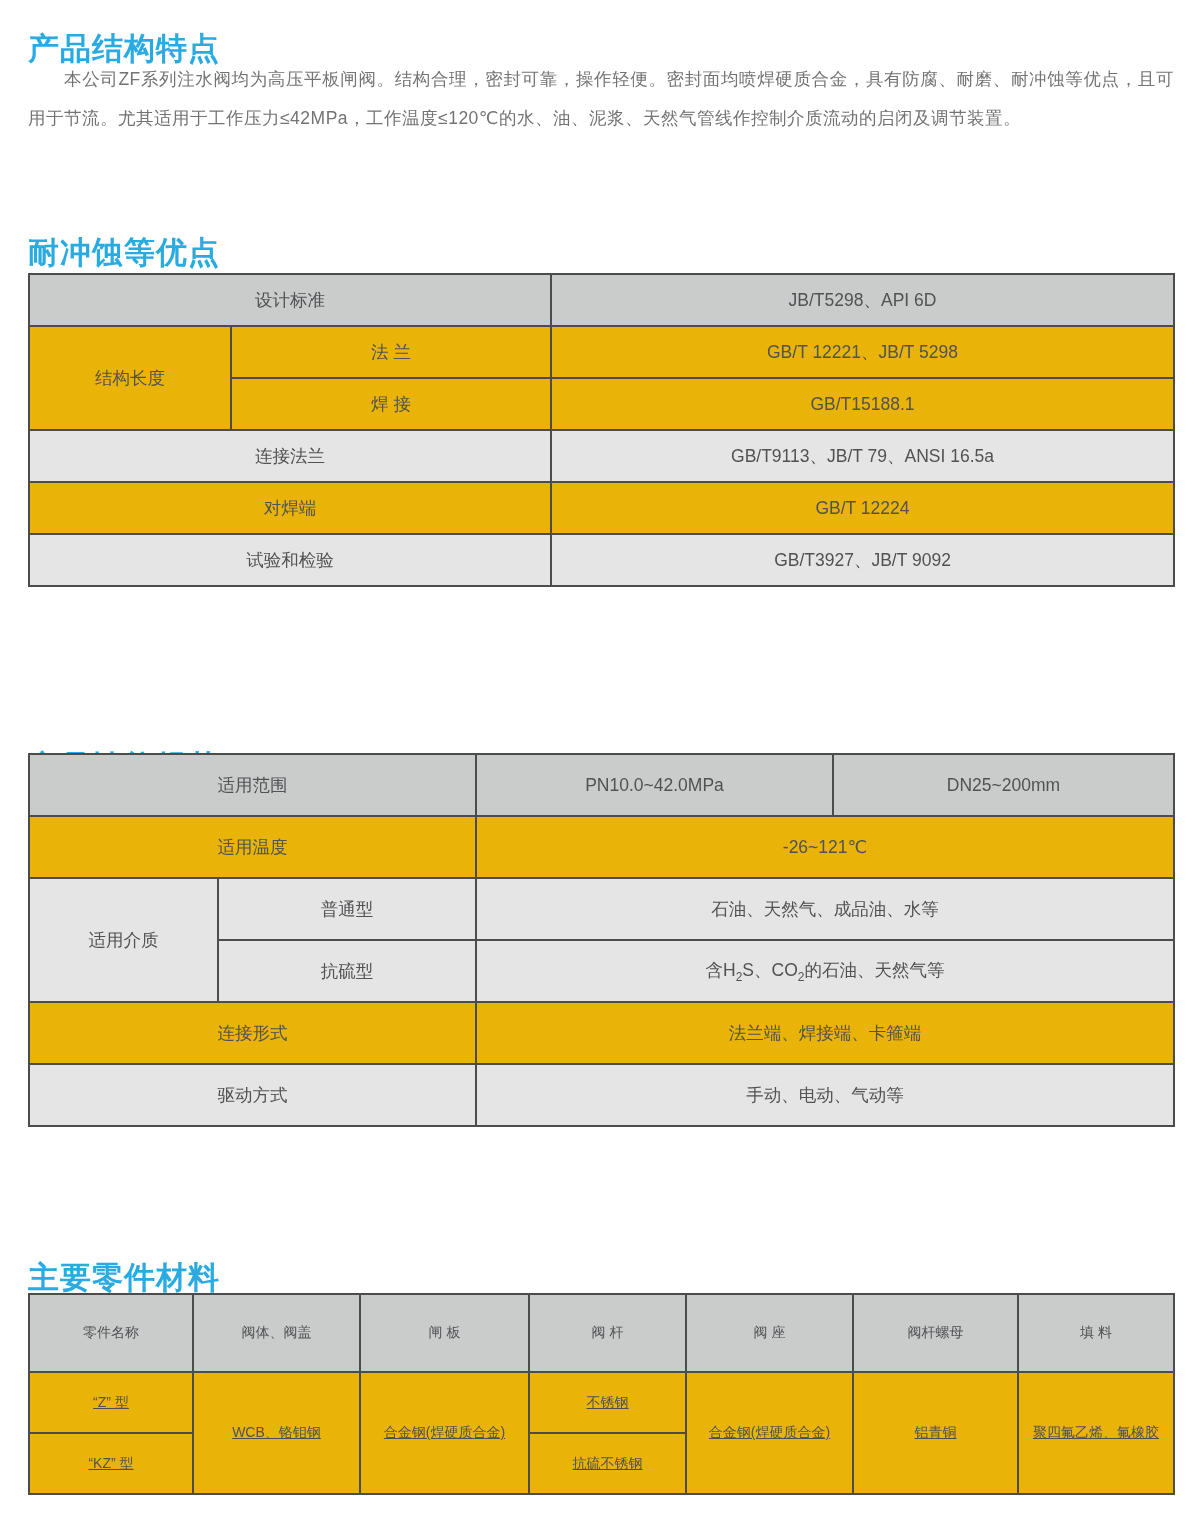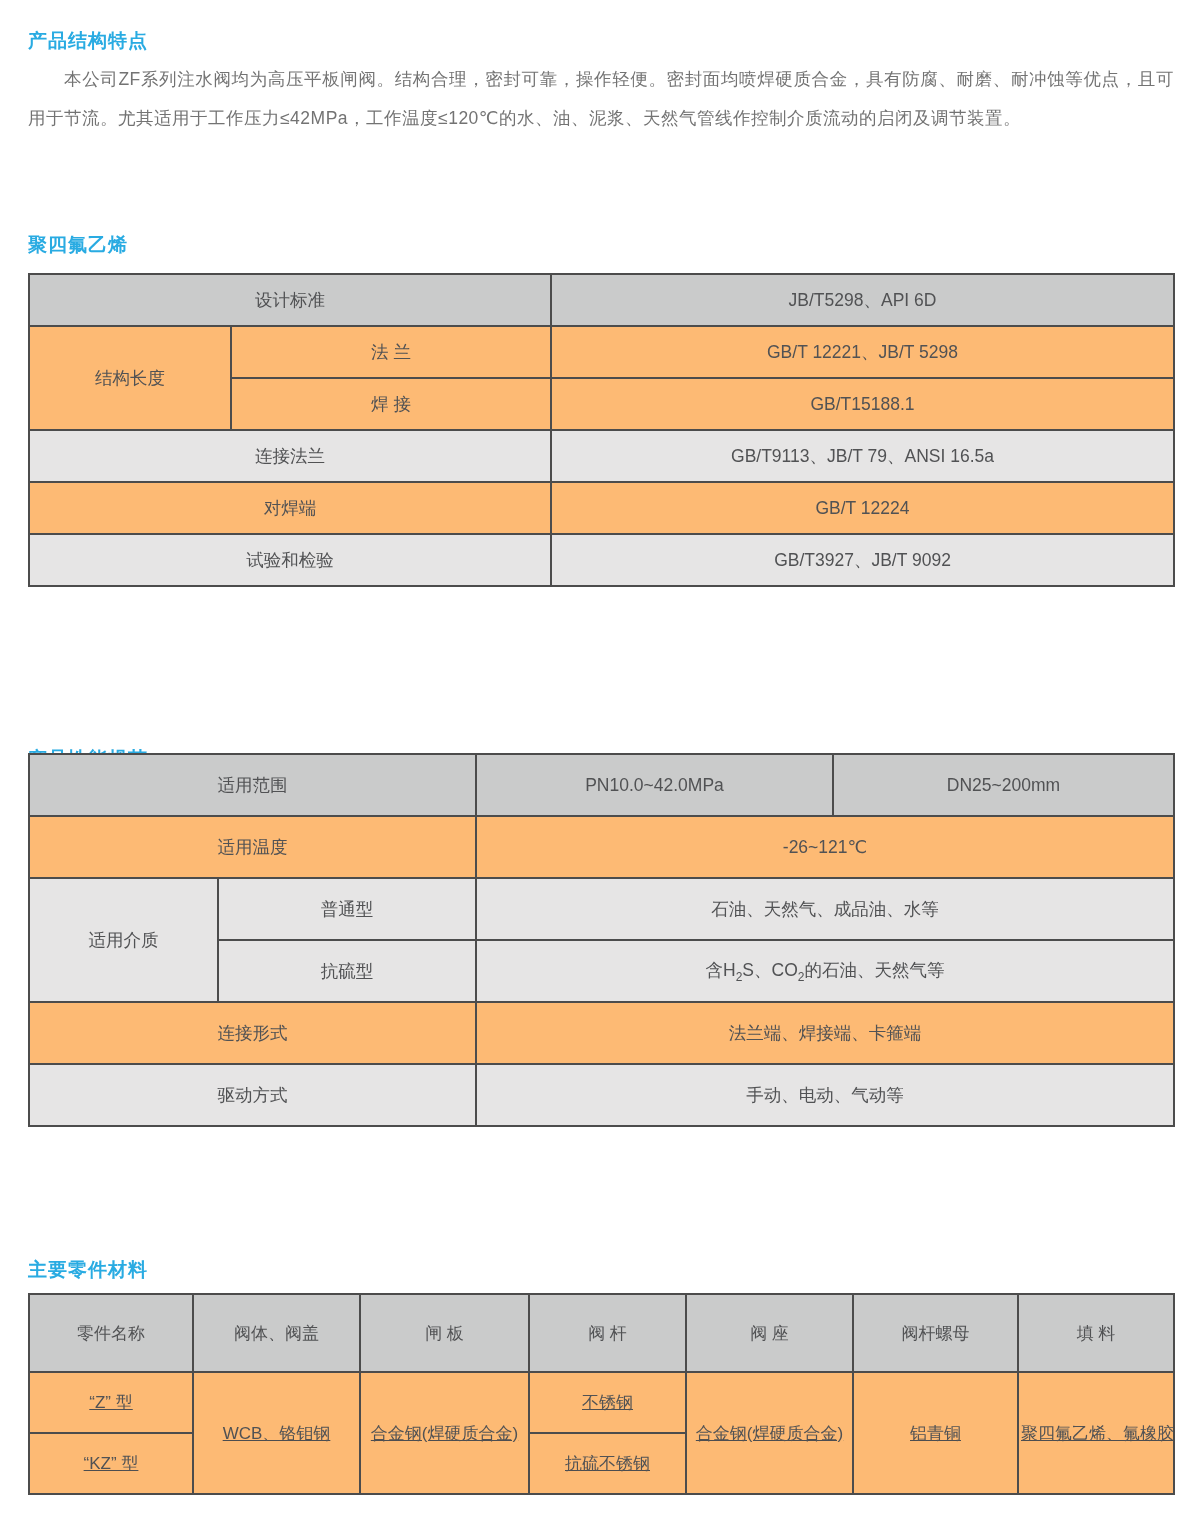--- a/index.html
+++ b/index.html
@@ -5,61 +5,61 @@
   * { margin: 0; padding: 0; box-sizing: border-box; }
   html, body { background: #ffffff; }
   body {
     width: 1200px; height: 1523px;
     position: relative;
     font-family: "Liberation Sans", "DejaVu Sans", sans-serif;
     color: #4c4d4f;
   }
   .sec-title {
     position: absolute; left: 28px;
-    font-size: 19px; font-weight: bold;
+    font-size: 31px; font-weight: bold;
     color: #29abe2; letter-spacing: 1px;
     white-space: nowrap;
   }
   .para {
     position: absolute; left: 28px; width: 1146px;
     font-size: 17.5px; line-height: 39px;
     color: #737373; text-align: justify;
     text-indent: 36px; letter-spacing: 0.5px;
   }
   table {
     position: absolute; left: 28px;
     border-collapse: collapse; table-layout: fixed;
-    background: #fdba74;
+    background: #eab308;
   }
   td, th {
     border: 2px solid #4c4c4c;
     text-align: center; vertical-align: middle;
     font-size: 17.5px; font-weight: normal;
     color: #515254; padding: 0 4px;
     overflow: hidden; white-space: nowrap;
   }
   .hdr { background: #cacbcb; }
   .lt  { background: #e6e5e5; }
   sub { font-size: 12px; }
   
   #standards-table tr { height: 52px; }
   
   #performance-table tr { height: 62px; }
   
   #materials-table tr.head-row { height: 78px; }
   #materials-table tr.body-row { height: 61px; text-decoration: underline; }
-  #materials-table td { font-size: 17px; padding: 4px 2px; }
+  #materials-table td { font-size: 14px; padding: 4px 2px; }
 </style>
 </head>
 <body>
 
 <h2 class="sec-title" style="top:28px">产品结构特点</h2>
 <p class="para" style="top:60px">本公司ZF系列注水阀均为高压平板闸阀。结构合理，密封可靠，操作轻便。密封面均喷焊硬质合金，具有防腐、耐磨、耐冲蚀等优点，且可用于节流。尤其适用于工作压力≤42MPa，工作温度≤120℃的水、油、泥浆、天然气管线作控制介质流动的启闭及调节装置。</p>
 
-<h2 class="sec-title" style="top:232px">聚四氟乙烯</h2>
+<h2 class="sec-title" style="top:232px">耐冲蚀等优点</h2>
 
 <table id="standards-table" style="top:273px; width:1145px">
   <colgroup>
     <col style="width:202px">
       <col style="width:320px">
       <col style="width:623px">
   </colgroup>
   <tbody>
       <tr>
     <td class="hdr" colspan="2">设计标准</td>

